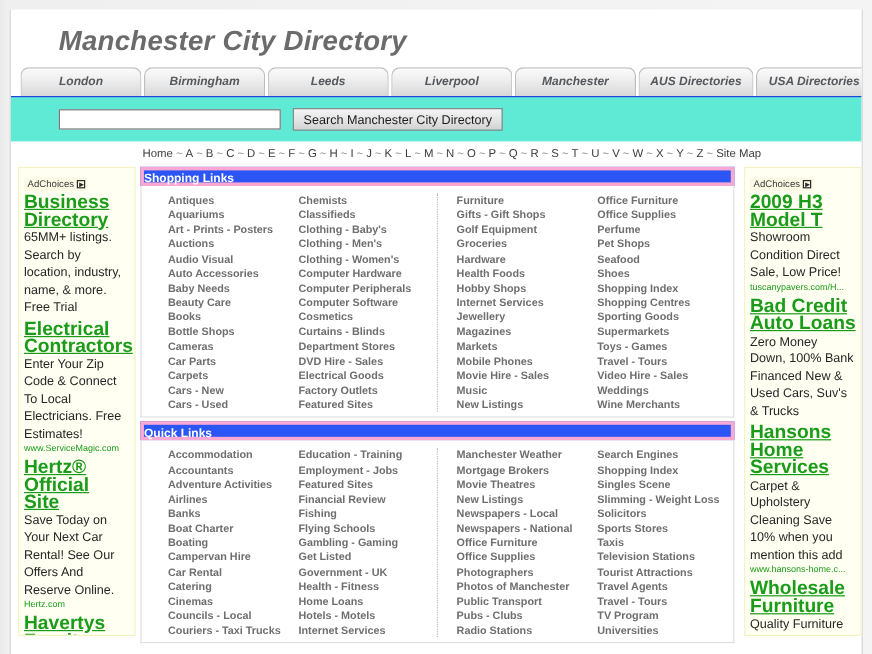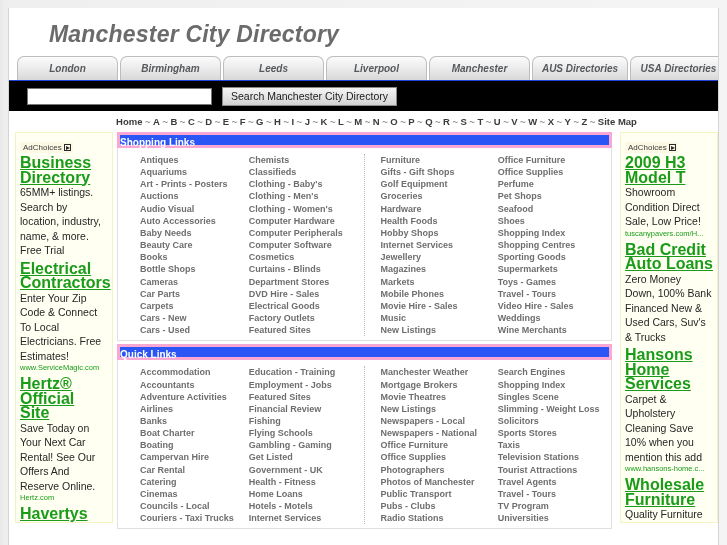--- a/index.html
+++ b/index.html
@@ -73,26 +73,26 @@
   .tab.t0 { width: 101px; }
   .tab.t1 { width: 101px; }
   .tab.t2 { width: 101px; }
   .tab.t3 { width: 101px; }
   .tab.t4 { width: 101px; }
   .tab.t5 { width: 96px; }
   .tab.t6 { width: 97px; }
 
   
   #searchband {
-    height: 31px;
-    background: #000000;
+    height: 38px;
+    background: #5eead4;
     border-top: 1px solid #2244d8;
     display: flex;
     align-items: center;
-    padding-left: 18px;
+    padding-left: 40px;
   }
   #search-input {
     width: 185px;
     height: 17px;
     border: 1px solid #777;
     background: #ffffff;
     font-size: 11px;
     padding: 1px 3px;
     font-family: "Liberation Sans", sans-serif;
     outline: none;
@@ -110,21 +110,21 @@
     white-space: nowrap;
   }
 
   
   #alphanav {
     height: 21px;
     display: flex;
     align-items: center;
     justify-content: center;
     font-size: 9.5px;
-    font-weight: bold;
+    font-weight: normal;
     color: #3b3b3b;
     background: #ffffff;
     padding-left: 26px;
   }
   #alphanav .a-item { color: #3b3b3b; text-decoration: none; cursor: pointer; }
   #alphanav .sep { color: #8a8a8a; padding: 0 2.5px; }
 
   
   #body3 {
     display: flex;

